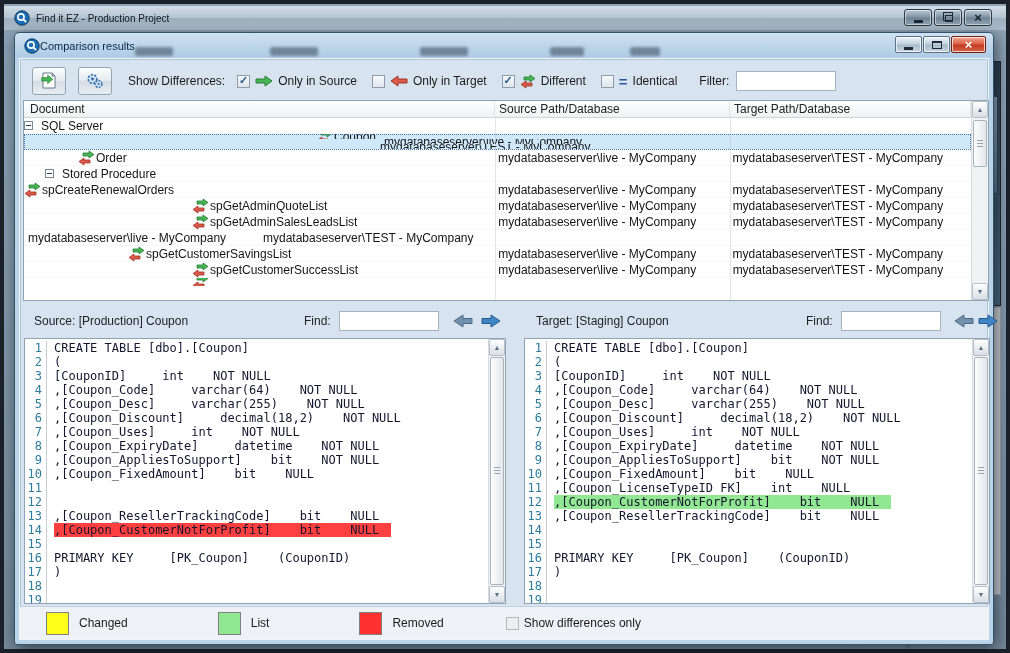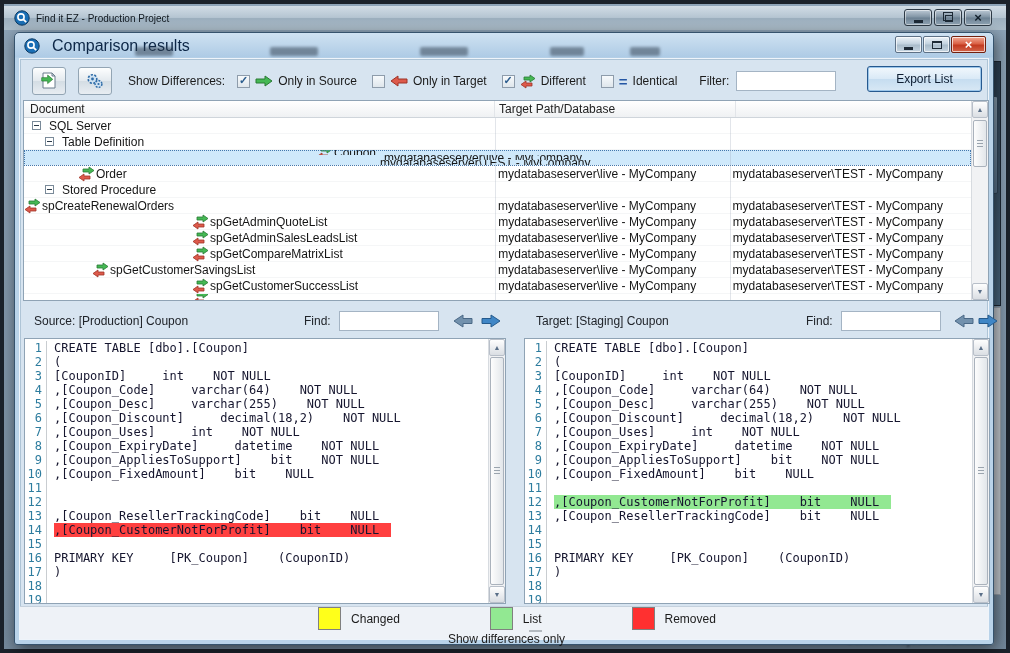--- a/index.html
+++ b/index.html
@@ -31,21 +31,21 @@
   .strip-light { position:absolute; right:5px; top:303px; width:16px; height:288px; background:#c4cad0; border:1px solid #9aa2ab; }
   .mw-status { position:absolute; right:16px; bottom:2px; font-size:12px; color:#1d2733;
     filter:blur(1px); opacity:.8; }
 
   
   .dlg { position:absolute; left:10px; top:28px; width:980px; height:613px;
     border:1px solid #36536d; border-radius:5px 5px 3px 3px;
     background:linear-gradient(180deg,#cfe2f2,#aecbe5 24px,#b9d3e9 25px);
     box-shadow:2px 4px 16px rgba(0,0,0,.55); }
   .dlg-titlebar { position:absolute; left:0; right:0; top:0; height:25px; display:flex; align-items:center; padding-left:9px; }
-  .dlg-title { font-size:16px; color:#0c2646; margin-left:12px; }
+  .dlg-title { font-size:11px; color:#0c2646; margin-left:0; }
   .dlg .cap-group { right:7px; top:3px; }
   .dcap { width:27px; height:17px; margin-left:1px; border:1px solid #5d7186; border-radius:2px;
     background:linear-gradient(180deg,#eef4f9,#c2d2df 46%,#a9bccb 54%,#c7d6e2);
     box-shadow:inset 0 0 0 1px rgba(255,255,255,.7);
     display:flex; align-items:center; justify-content:center; color:#21364a; }
   .dcap.close { width:35px; border-color:#71200f;
     background:linear-gradient(180deg,#f2aa95,#da6146 45%,#c23a20 55%,#d4664c); color:#fff; }
   .blob { position:absolute; bottom:2px; height:9px; background:#2e3c4c; opacity:.5; filter:blur(1.5px); border-radius:2px; }
 
   .dlg-content { position:absolute; left:4px; right:4px; top:25px; bottom:4px; background:#d7e4f0;
@@ -119,21 +119,21 @@
   .pane-inner { position:absolute; left:0; top:0; right:17px; bottom:0; overflow:hidden; padding-top:2px; }
   .cl { display:flex; height:14px; line-height:14px; font-family:"DejaVu Sans Mono", monospace; font-size:12px; }
   .ln { flex:0 0 22px; width:22px; padding-right:4px; text-align:right; color:#2d7c9e; border-right:1px solid #c9cdd1; }
   .ct { padding-left:7px; white-space:pre; color:#15152e; }
   .htx { display:inline-block; padding-right:12px; }
   .htx.removed { background:#ff4040; }
   .htx.added { background:#92e892; }
 
   
   .legend { position:absolute; left:0; right:0; top:547px; bottom:0; background:#eef2f7; border-top:1px solid #c5d1dd;
-    display:flex; align-items:center; font-size:12px; color:#1b1b1b;flex-direction:column; }
+    display:flex; align-items:center; font-size:12px; color:#1b1b1b; }
   .swatch { width:23px; height:23px; border:1px solid #808archive080; border:1px solid #808080; flex:0 0 auto; }
   .legend .cb { margin-left:62px; }
 </style>
 </head>
 <body>
 
 <div class="screen">
   <div class="mw">
     <div class="mw-titlebar">
       <svg width="16" height="16" viewBox="0 0 16 16">
@@ -239,41 +239,33 @@
               <span class="filter-item" style="margin-left: 15px;">
                 <span class="cb"></span>
                 <span class="filter-icon">
                   <span class="equals">=</span>
                 </span>
                 <span class="filter-label">Identical</span>
               </span>
             </span>
           <span class="filter-field-label">Filter:</span>
           <input class="tb-input" value="" style="">
-          <div class="export-btn" id="export-list">Export List</div>
         </div>
 
         <div class="tree">
           <div class="tree-head">
             <div class="th doc">Document</div>
+            <div class="th src">Source Path/Database</div>
             <div class="th tgt">Target Path/Database</div>
           </div>
           <div class="tree-body" id="tree-body">
               <div class="tree-row">
-                <div class="tcell doc" style="padding-left: 8px;">
+                <div class="tcell doc" style="padding-left: 0;">
                   <span class="expander"></span>
                   <span class="tree-label">SQL Server</span>
-                </div>
-                <div class="tcell src"></div>
-                <div class="tcell tgt"></div>
-              </div>
-              <div class="tree-row">
-                <div class="tcell doc" style="padding-left: 21px;">
-                  <span class="expander"></span>
-                  <span class="tree-label">Table Definition</span>
                 </div>
                 <div class="tcell src"></div>
                 <div class="tcell tgt"></div>
               </div>
               <div class="tree-row selected">
                 <div class="tcell doc" style="padding-left: 54px;">
                   <svg class="diff-ic" width="16" height="16" viewBox="0 0 16 16">
                     <path d="M5 3h6V1l5 3.5L11 8V6H5z" fill="#45b854" stroke="#2a7a35" stroke-width=".8"></path>
                     <path d="M12 10H6V8l-5 3.5L6 15v-2h6z" fill="#dd5a4b" stroke="#9e3326" stroke-width=".8"></path>
                   </svg>
@@ -328,32 +320,25 @@
                   <svg class="diff-ic" width="16" height="16" viewBox="0 0 16 16">
                     <path d="M5 3h6V1l5 3.5L11 8V6H5z" fill="#45b854" stroke="#2a7a35" stroke-width=".8"></path>
                     <path d="M12 10H6V8l-5 3.5L6 15v-2h6z" fill="#dd5a4b" stroke="#9e3326" stroke-width=".8"></path>
                   </svg>
                   <span class="tree-label">spGetAdminSalesLeadsList</span>
                 </div>
                 <div class="tcell src">mydatabaseserver\live - MyCompany</div>
                 <div class="tcell tgt">mydatabaseserver\TEST - MyCompany</div>
               </div>
               <div class="tree-row">
-                <div class="tcell doc" style="padding-left: 168px;">
-                  <svg class="diff-ic" width="16" height="16" viewBox="0 0 16 16">
-                    <path d="M5 3h6V1l5 3.5L11 8V6H5z" fill="#45b854" stroke="#2a7a35" stroke-width=".8"></path>
-                    <path d="M12 10H6V8l-5 3.5L6 15v-2h6z" fill="#dd5a4b" stroke="#9e3326" stroke-width=".8"></path>
-                  </svg>
-                  <span class="tree-label">spGetCompareMatrixList</span>
-                </div>
-                <div class="tcell src">mydatabaseserver\live - MyCompany</div>
-                <div class="tcell tgt">mydatabaseserver\TEST - MyCompany</div>
-              </div>
-              <div class="tree-row">
-                <div class="tcell doc" style="padding-left: 68px;">
+                <div class="tcell src">mydatabaseserver\live - MyCompany</div>
+                <div class="tcell tgt">mydatabaseserver\TEST - MyCompany</div>
+              </div>
+              <div class="tree-row">
+                <div class="tcell doc" style="padding-left: 104px;">
                   <svg class="diff-ic" width="16" height="16" viewBox="0 0 16 16">
                     <path d="M5 3h6V1l5 3.5L11 8V6H5z" fill="#45b854" stroke="#2a7a35" stroke-width=".8"></path>
                     <path d="M12 10H6V8l-5 3.5L6 15v-2h6z" fill="#dd5a4b" stroke="#9e3326" stroke-width=".8"></path>
                   </svg>
                   <span class="tree-label">spGetCustomerSavingsList</span>
                 </div>
                 <div class="tcell src">mydatabaseserver\live - MyCompany</div>
                 <div class="tcell tgt">mydatabaseserver\TEST - MyCompany</div>
               </div>
               <div class="tree-row">
@@ -531,20 +516,21 @@
               <div class="cl">
                 <span class="ln">9</span>
                 <span class="ct">,[Coupon_AppliesToSupport]    bit    NOT NULL</span>
               </div>
               <div class="cl">
                 <span class="ln">10</span>
                 <span class="ct">,[Coupon_FixedAmount]    bit    NULL</span>
               </div>
               <div class="cl">
                 <span class="ln">11</span>
+                <span class="ct">,[Coupon_LicenseTypeID FK]    int    NULL</span>
               </div>
               <div class="cl">
                 <span class="ln">12</span>
                 <span class="ct"><span class="htx added">,[Coupon_CustomerNotForProfit]    bit    NULL</span></span>
               </div>
               <div class="cl">
                 <span class="ln">13</span>
                 <span class="ct">,[Coupon_ResellerTrackingCode]    bit    NULL</span>
               </div>
               <div class="cl">

